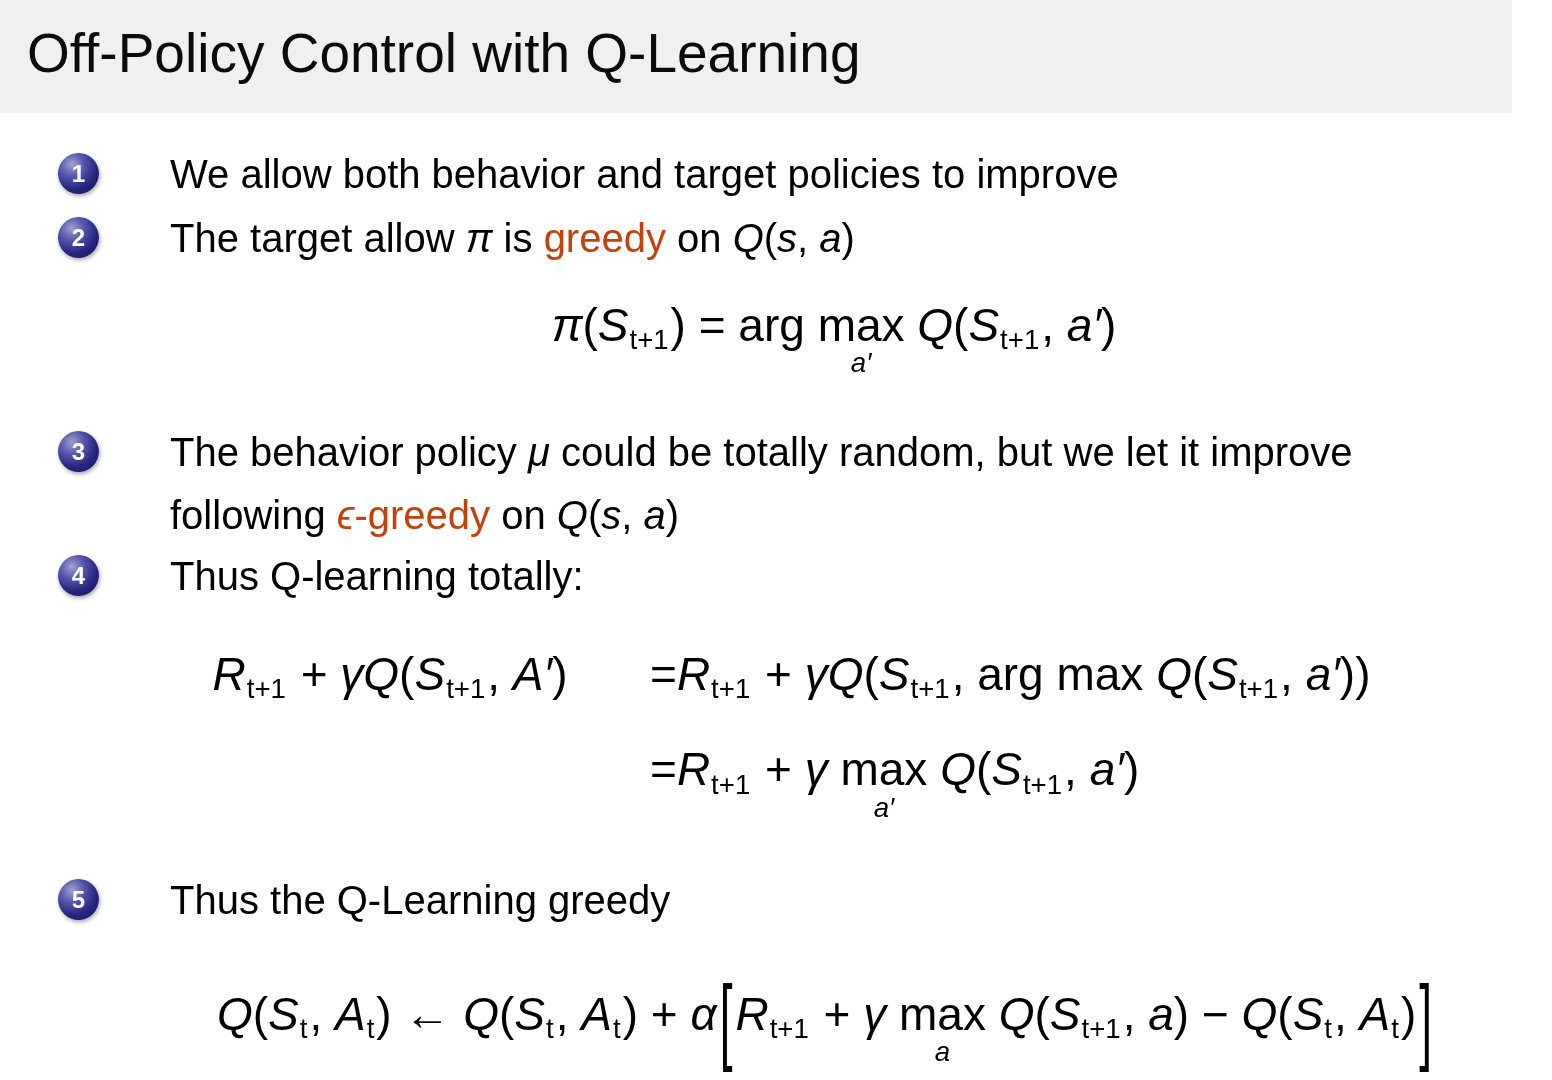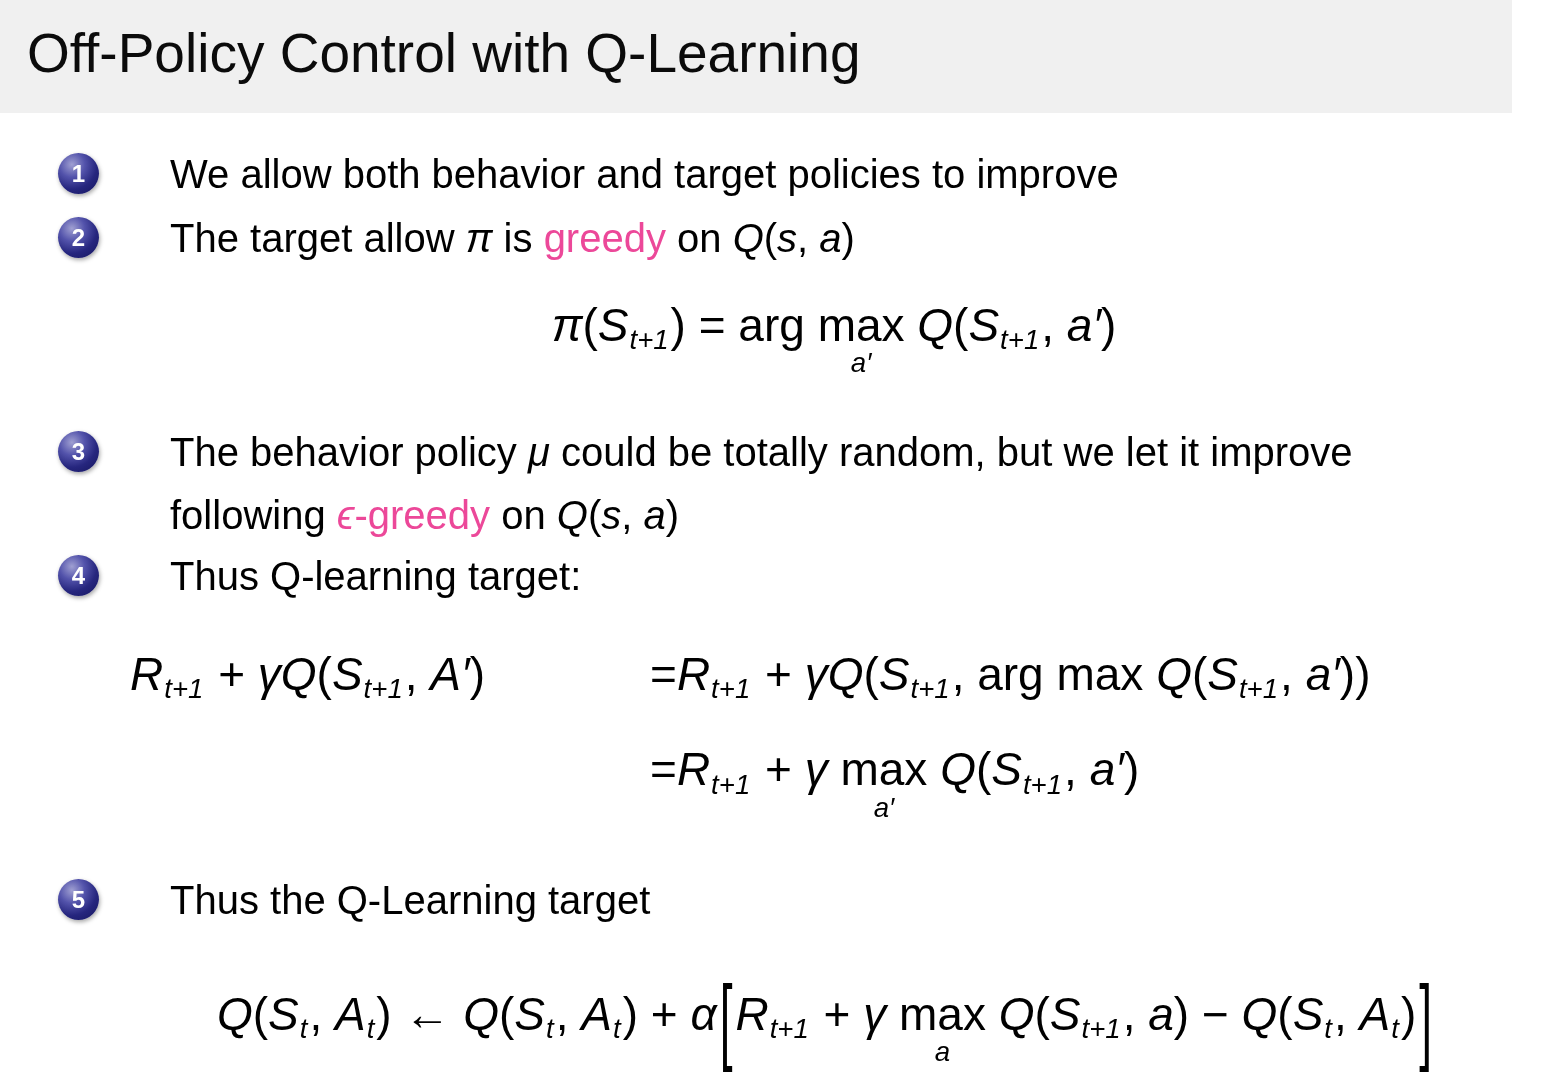--- a/index.html
+++ b/index.html
@@ -27,23 +27,23 @@
     color:#fff; display:flex; align-items:center; justify-content:center;
     font-size:24px; font-weight:bold;
     box-shadow:1px 2px 4px rgba(0,0,0,0.35);
   }
   .btext {
     font-size:40px; line-height:63px; white-space:nowrap; margin-top:-5px;margin-left:44px;
   }
   .mi { font-style:italic; }
   .mr { font-style:normal; }
   .mt { font-style:normal; }
-  .mred { color:#ec4899; }
+  .mred { color:#c2410c; }
   .msub {
-    font-size:0.60em; font-style:italic; vertical-align:-0.30em;
+    font-size:0.60em; vertical-align:-0.30em;
     margin-left:1px; margin-right:2px; letter-spacing:0;
   }
   .munder {
     display:inline-block; position:relative; text-align:left; line-height:1.15;
     white-space:nowrap;
   }
   .munder .under {
     position:absolute; top:95%; left:50%; transform:translateX(-50%);
     font-size:0.60em; font-style:italic; line-height:1;
   }
@@ -54,21 +54,21 @@
   .equation { white-space:nowrap; font-size:46px; }
   .eq-center {
     position:absolute; left:130px; width:1392px; text-align:center;
   }
   #eq-pi { top:294px; line-height:62px; padding-left:16px; }
   #eq-target {
     position:absolute; left:130px; top:634px; width:1392px;
     display:grid; grid-template-columns:520px auto;
     font-size:46px; line-height:80px; white-space:nowrap;
   }
-  #eq-target .lhs { text-align:left; }
+  #eq-target .lhs { text-align:center; }
   #eq-target .rhs { text-align:left; }
   #eq-update { top:968px; line-height:92px; }
 </style>
 </head>
 <body>
 
 <div class="slide">
 
   <div class="header">
     <div class="title">Off-Policy Control with Q-Learning</div>
@@ -86,30 +86,30 @@
 
   <div id="eq-pi" class="eq-center equation"><span class="mi">π</span><span class="mr">(</span><span class="mi">S</span><span class="msub">t+1</span><span class="mr">) = </span><span class="mr">arg </span><span class="munder"><span class="mr">max</span><span class="under">a′</span></span><span class="mt"> </span><span class="mi">Q</span><span class="mr">(</span><span class="mi">S</span><span class="msub">t+1</span><span class="mr">, </span><span class="mi">a′</span><span class="mr">)</span></div>
 
   <div class="bullet-row" style="top:426px">
     <div class="ball">3</div>
     <div class="btext"><span class="mt">The behavior policy </span><span class="mi">μ</span><span class="mt"> could be totally random, but we let it improve</span><br><span class="mt">following </span><span class="mred mi">ϵ</span><span class="mred">-greedy</span><span class="mt"> on </span><span class="mi">Q</span><span class="mr">(</span><span class="mi">s</span><span class="mr">, </span><span class="mi">a</span><span class="mr">)</span></div>
   </div>
 
   <div class="bullet-row" style="top:550px">
     <div class="ball">4</div>
-    <div class="btext"><span class="mt">Thus Q-learning target:</span></div>
+    <div class="btext"><span class="mt">Thus Q-learning totally:</span></div>
   </div>
 
   <div id="eq-target">
     <div class="lhs"><span class="mi">R</span><span class="msub">t+1</span><span class="mr"> + </span><span class="mi">γQ</span><span class="mr">(</span><span class="mi">S</span><span class="msub">t+1</span><span class="mr">, </span><span class="mi">A′</span><span class="mr">) </span></div>
     <div class="rhs"><span class="mr">=</span><span class="mi">R</span><span class="msub">t+1</span><span class="mr"> + </span><span class="mi">γQ</span><span class="mr">(</span><span class="mi">S</span><span class="msub">t+1</span><span class="mr">, </span><span class="mr">arg max </span><span class="mi">Q</span><span class="mr">(</span><span class="mi">S</span><span class="msub">t+1</span><span class="mr">, </span><span class="mi">a′</span><span class="mr">))</span></div>
     <div class="lhs"></div>
     <div class="rhs"><span class="mr">=</span><span class="mi">R</span><span class="msub">t+1</span><span class="mr"> + </span><span class="mi">γ</span><span class="mt"> </span><span class="munder"><span class="mr">max</span><span class="under">a′</span></span><span class="mt"> </span><span class="mi">Q</span><span class="mr">(</span><span class="mi">S</span><span class="msub">t+1</span><span class="mr">, </span><span class="mi">a′</span><span class="mr">)</span></div>
   </div>
 
   <div class="bullet-row" style="top:874px">
     <div class="ball">5</div>
-    <div class="btext"><span class="mt">Thus the Q-Learning target</span></div>
+    <div class="btext"><span class="mt">Thus the Q-Learning greedy</span></div>
   </div>
 
   <div id="eq-update" class="eq-center equation"><span class="mi">Q</span><span class="mr">(</span><span class="mi">S</span><span class="msub">t</span><span class="mr">, </span><span class="mi">A</span><span class="msub">t</span><span class="mr">) ← </span><span class="mi">Q</span><span class="mr">(</span><span class="mi">S</span><span class="msub">t</span><span class="mr">, </span><span class="mi">A</span><span class="msub">t</span><span class="mr">) + </span><span class="mi">α</span><span class="bigb">[</span><span class="mi">R</span><span class="msub">t+1</span><span class="mr"> + </span><span class="mi">γ</span><span class="mt"> </span><span class="munder"><span class="mr">max</span><span class="under">a</span></span><span class="mt"> </span><span class="mi">Q</span><span class="mr">(</span><span class="mi">S</span><span class="msub">t+1</span><span class="mr">, </span><span class="mi">a</span><span class="mr">) − </span><span class="mi">Q</span><span class="mr">(</span><span class="mi">S</span><span class="msub">t</span><span class="mr">, </span><span class="mi">A</span><span class="msub">t</span><span class="mr">)</span><span class="bigb">]</span></div>
 
 </div>
 
 </body></html>

